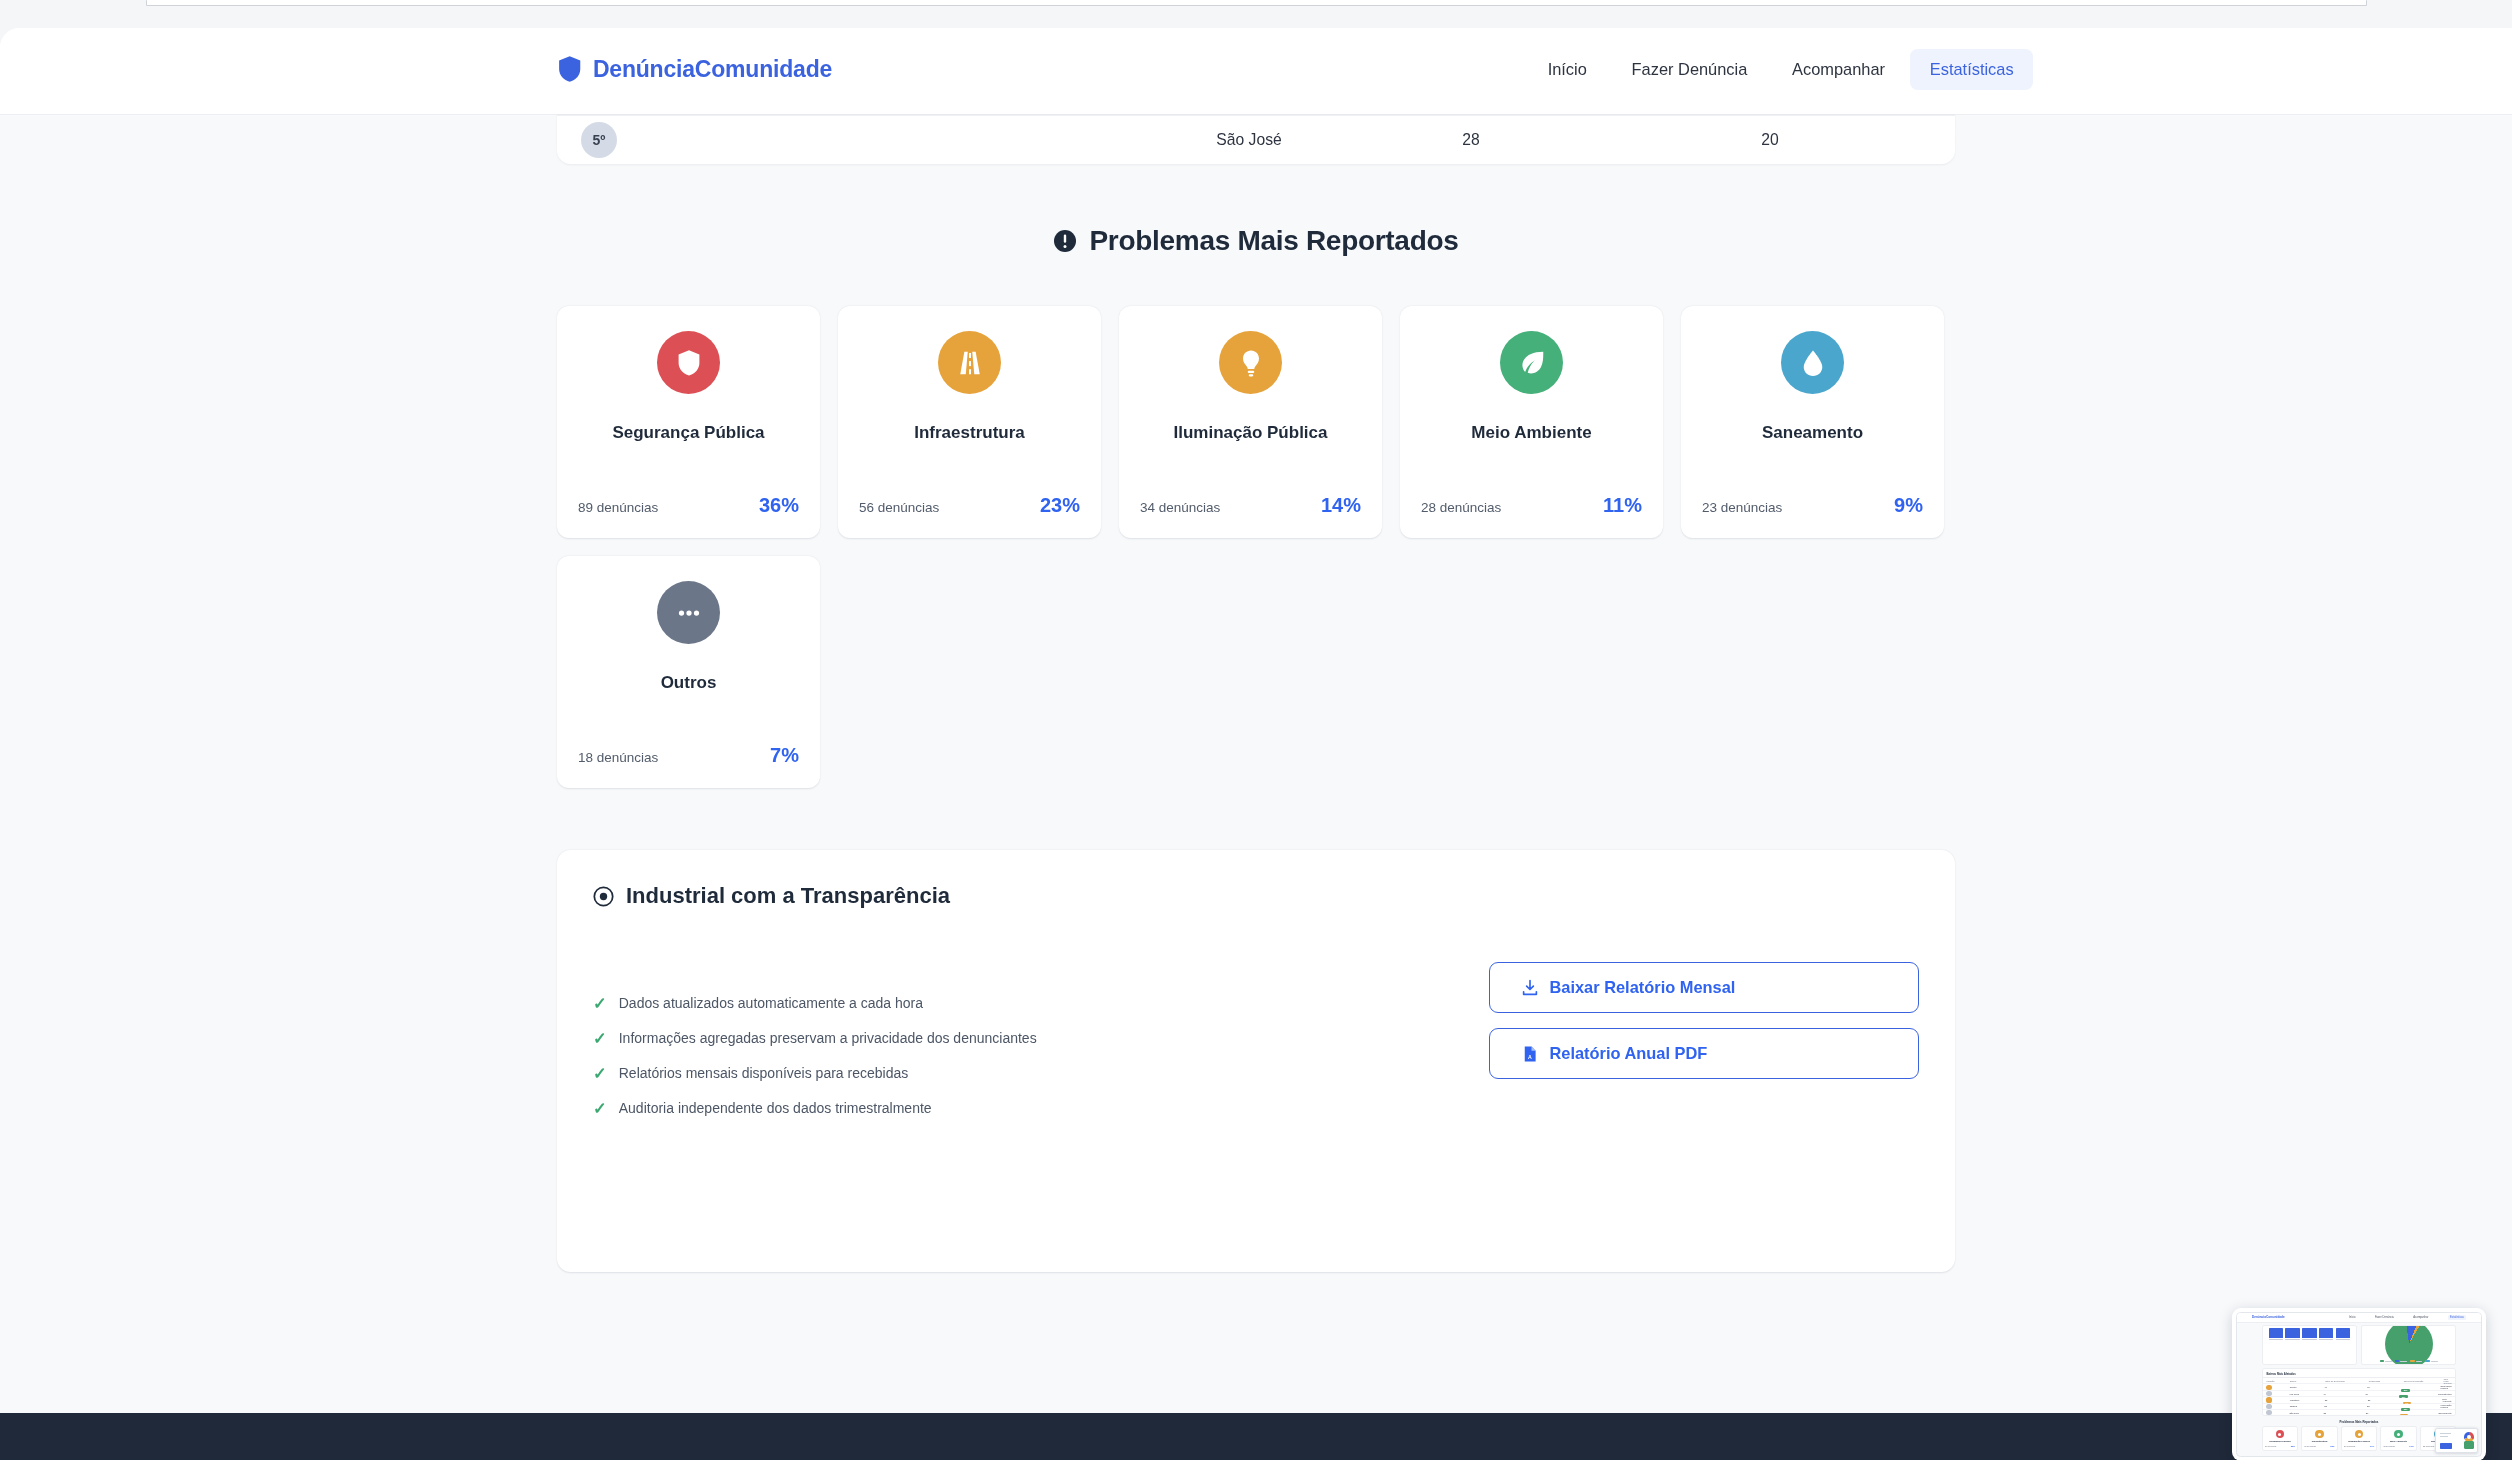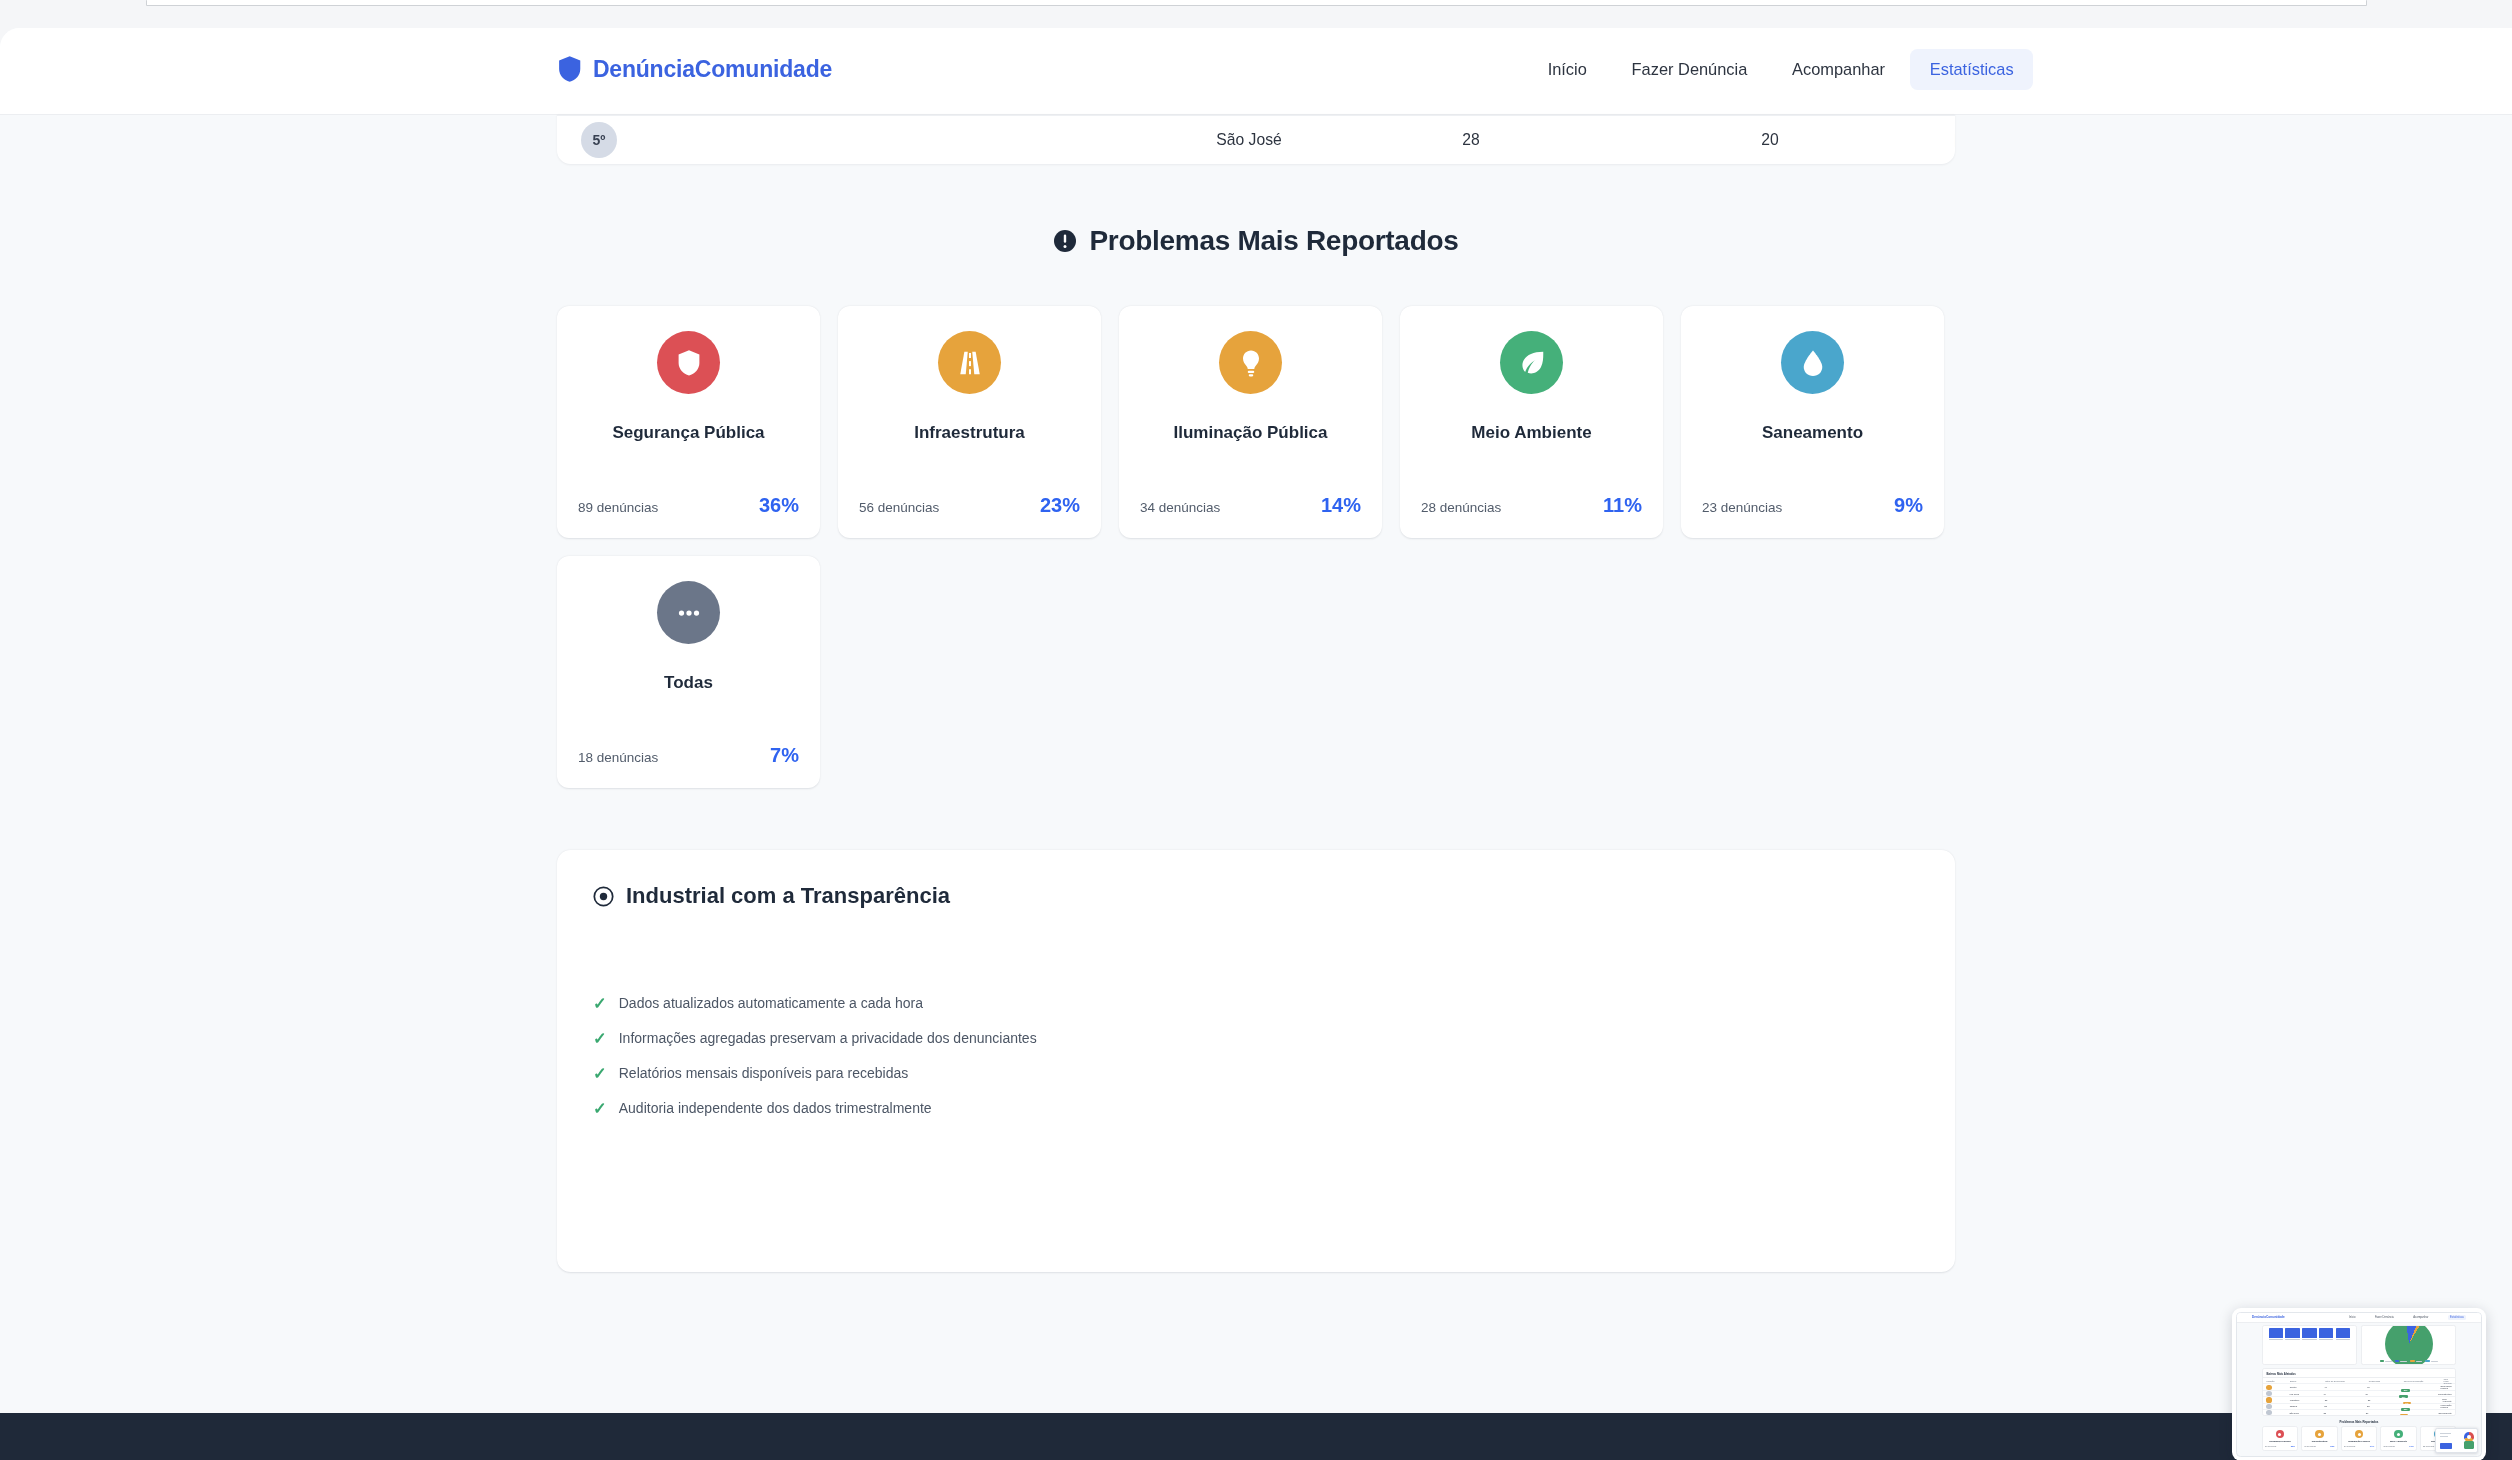--- a/index.html
+++ b/index.html
@@ -410,21 +410,21 @@
       </div>
 
       <div class="cat-card">
         <div class="cat-icon-wrap" style="background:#6b7689">
           <svg viewBox="0 0 24 24">
             <circle cx="6" cy="12" r="2.1" fill="#ffffff"></circle>
             <circle cx="12" cy="12" r="2.1" fill="#ffffff"></circle>
             <circle cx="18" cy="12" r="2.1" fill="#ffffff"></circle>
           </svg>
         </div>
-        <div class="cat-name">Todas</div>
+        <div class="cat-name">Outros</div>
         <div class="cat-stats">
           <span class="cat-count">18 denúncias</span>
           <span class="cat-pct">7%</span>
         </div>
       </div>
 
     </div>
 
     <div class="transparency">
       <div class="tp-head">
@@ -449,20 +449,37 @@
             <span class="check">✓</span>
             <span>Relatórios mensais disponíveis para recebidas</span>
           </li>
           <li>
             <span class="check">✓</span>
             <span>Auditoria independente dos dados trimestralmente</span>
           </li>
         </ul>
       </div>
 
+      <div class="tp-actions">
+        <button class="btn-outline">
+          <svg viewBox="0 0 24 24">
+            <path d="M12 2 V14 M12 14 L7.5 9.5 M12 14 L16.5 9.5" stroke="#2f63f0" stroke-width="2.2" fill="none" stroke-linecap="round" stroke-linejoin="round"></path>
+            <path d="M3.5 17 V20.5 H20.5 V17" stroke="#2f63f0" stroke-width="2.2" fill="none" stroke-linecap="round" stroke-linejoin="round"></path>
+          </svg>
+          <span>Baixar Relatório Mensal</span>
+        </button>
+        <button class="btn-outline">
+          <svg viewBox="0 0 24 24" style="font-size:22px">
+            <path d="M5 2 H14 L19.5 7.5 V22 H5 Z" fill="#2f63f0"></path>
+            <path d="M14 2 V7.5 H19.5 Z" fill="#a9c0f7"></path>
+            <text x="12" y="18" font-size="7" font-family="Liberation Sans, sans-serif" fill="#ffffff" text-anchor="middle" font-weight="bold">A</text>
+          </svg>
+          <span>Relatório Anual PDF</span>
+        </button>
+      </div>
     </div>
 
     <div class="footer"></div>
 
     <div class="thumb-panel">
       <div class="thumb-inner">
 
         <div class="t-header">
           <span class="t-brand">DenúnciaComunidade</span>
           <span class="t-nav">Início</span>

